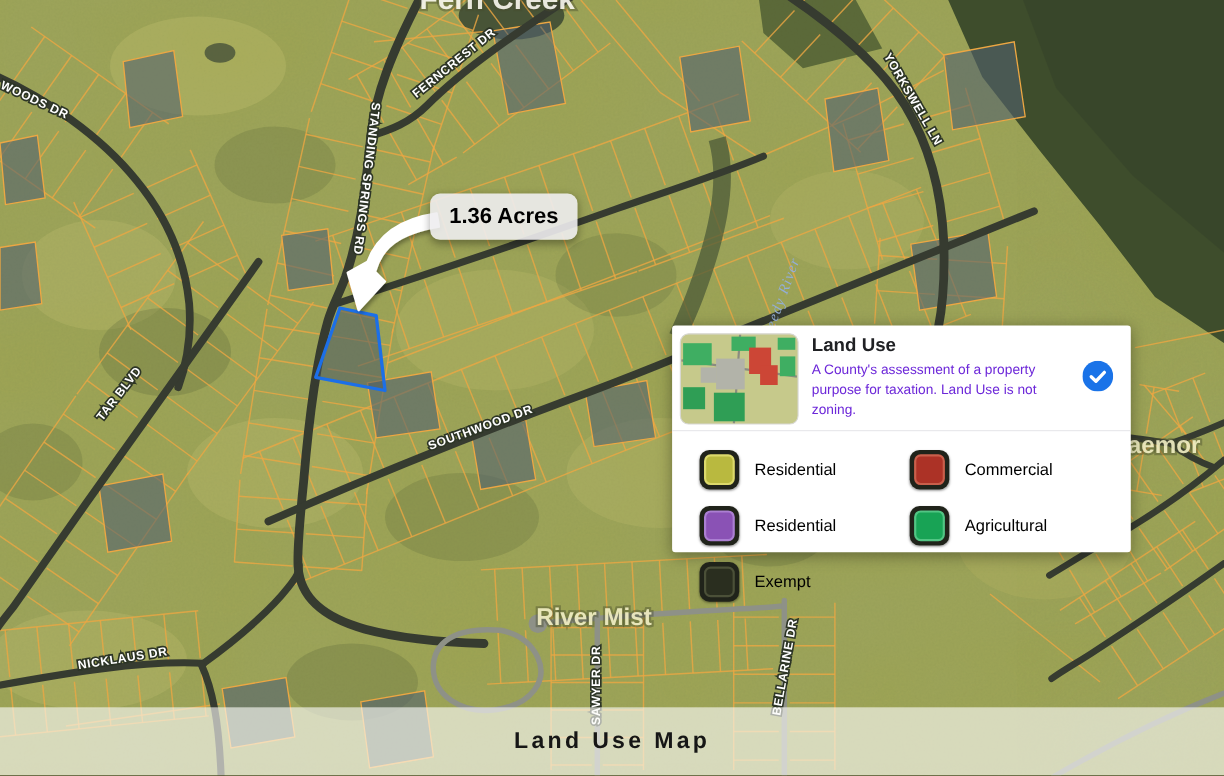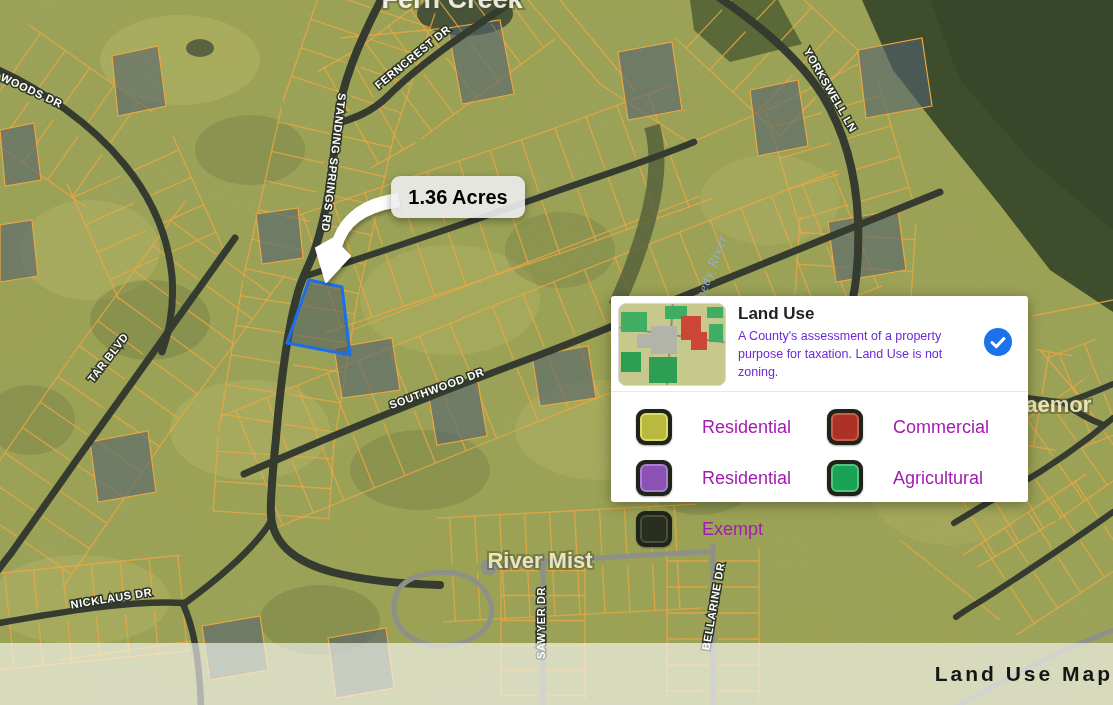--- a/index.html
+++ b/index.html
@@ -41,25 +41,25 @@
     font-size:12.5px;line-height:1.42;color:#6d28d9;}
   .legend-toggle{position:absolute;right:16px;top:32px;width:28px;height:28px;cursor:pointer;}
   .legend-body{display:grid;grid-template-columns:1fr 1fr;
     padding:17px 10px 0 25px;row-gap:15px;}
   .legend-item{display:flex;align-items:center;height:36px;}
   .swatch{width:36px;height:36px;border-radius:9px;background:#20231a;
     display:flex;align-items:center;justify-content:center;
     box-shadow:0 1px 2px rgba(0,0,0,.35);}
   .swatch-inner{width:28px;height:28px;border-radius:6px;border:2px solid #999;
     box-sizing:border-box;background:#ccc;}
-  .legend-item-label{margin-left:30px;font-size:18px;color:#a21caf;}
+  .legend-item-label{margin-left:14px;font-size:15px;color:#000000;}
 
   
   .footer{position:absolute;left:0;top:643px;width:1113px;height:62px;
-    background:rgba(250,250,247,.63);display:flex;align-items:center;justify-content:flex-end;z-index:5;}
+    background:rgba(250,250,247,.63);display:flex;align-items:center;justify-content:center;z-index:5;}
   .footer-title{font-size:21px;font-weight:bold;letter-spacing:3px;color:#161616;}
 </style>
 </head>
 <body>
 
 <div class="stage">
 
   <svg class="map" width="1113" height="705" viewBox="0 0 1113 705">
     <defs>
       <filter id="blotch" x="0" y="0" width="100%" height="100%">

